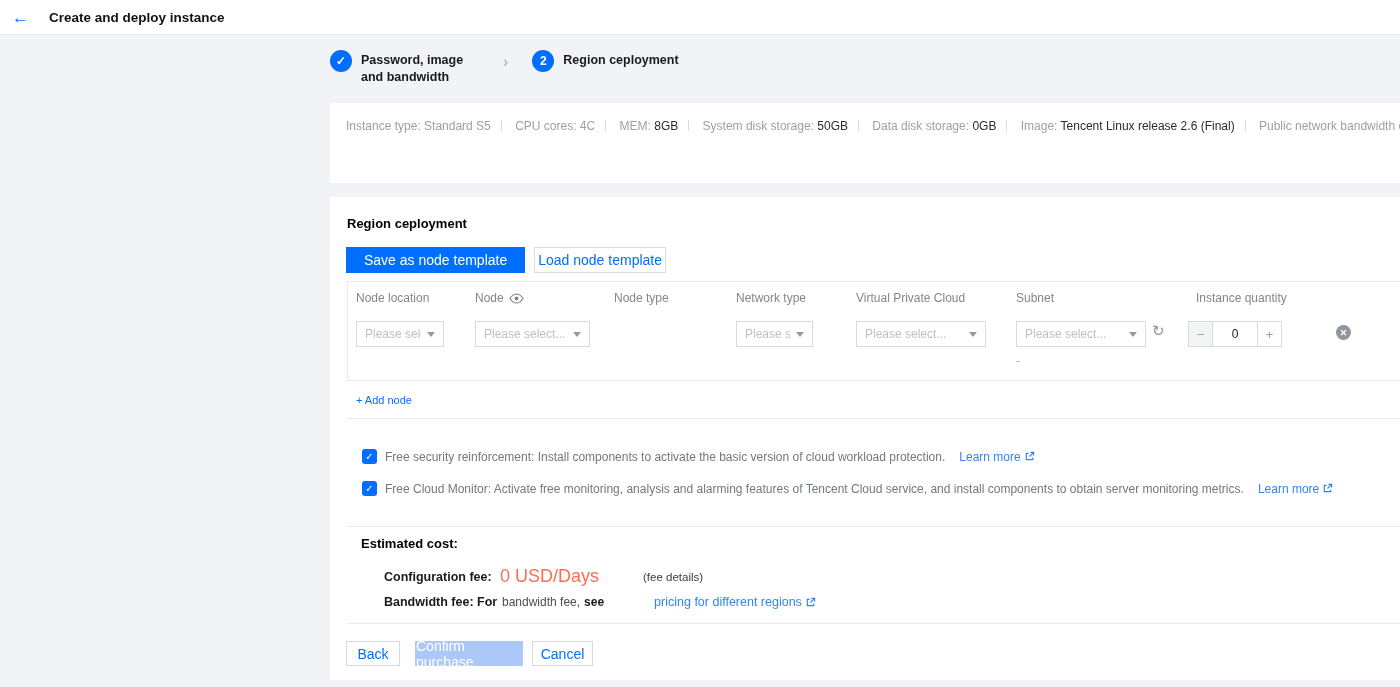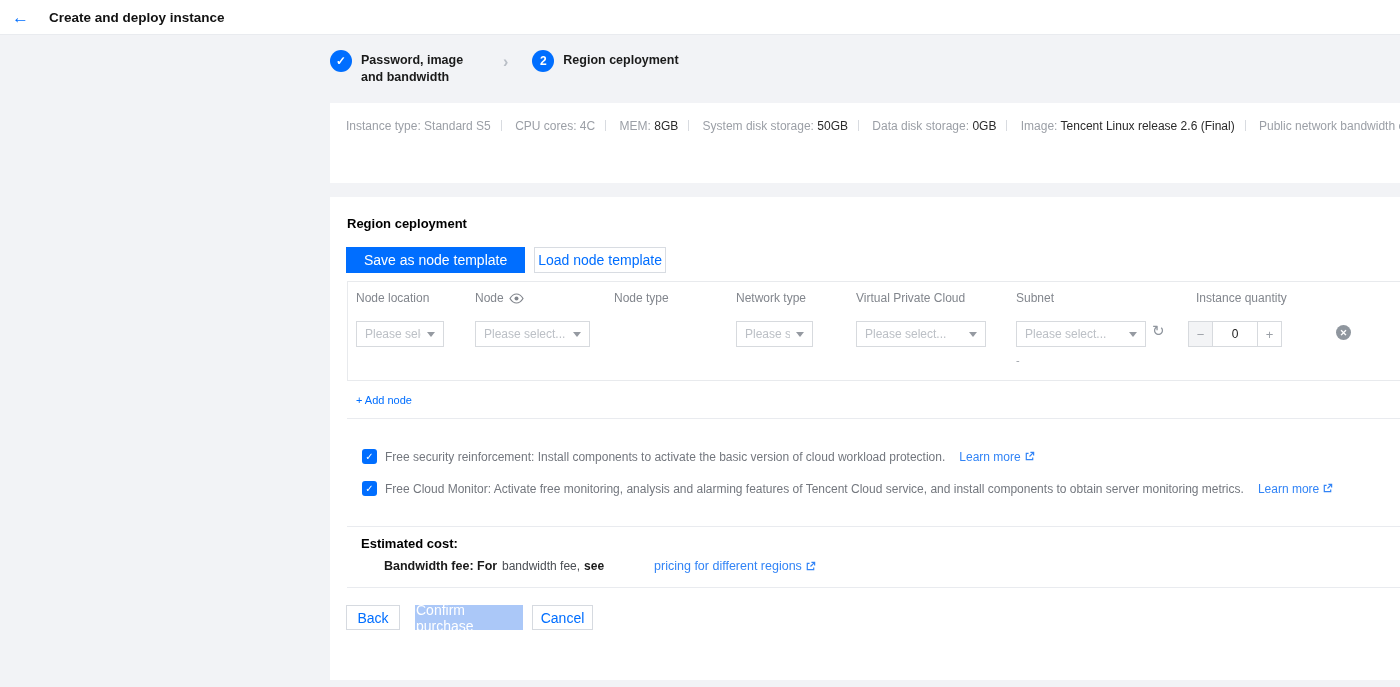--- a/index.html
+++ b/index.html
@@ -217,20 +217,25 @@
       <path d="M5 2.5 H2.5 V9.5 H9.5 V7" fill="none" stroke="#3284f6" stroke-width="1.3"></path>
       <path d="M7 1.5 H10.5 V5" fill="none" stroke="#3284f6" stroke-width="1.3"></path>
       <path d="M10.5 1.5 L6 6" stroke="#3284f6" stroke-width="1.3"></path>
     </svg>
   </div>
 
   <div class="divider div2"></div>
 
   <div class="cost-title">Estimated cost:</div>
 
+  <div class="fee-row fee1">
+    <span class="fee-label">Configuration fee:</span>
+    <span class="fee-value">0 USD/Days</span>
+    <span class="fee-details">(fee details)</span>
+  </div>
 
   <div class="fee-row fee2">
     <span class="fee-label">Bandwidth fee: For</span>
     <span class="bw-text">bandwidth fee,</span>
     <span class="bw-see">see</span>
     <span class="bw-link">pricing for different regions</span>
     <svg class="ext-icon" width="11" height="11" viewBox="0 0 12 12">
       <path d="M5 2.5 H2.5 V9.5 H9.5 V7" fill="none" stroke="#3284f6" stroke-width="1.3"></path>
       <path d="M7 1.5 H10.5 V5" fill="none" stroke="#3284f6" stroke-width="1.3"></path>
       <path d="M10.5 1.5 L6 6" stroke="#3284f6" stroke-width="1.3"></path>

